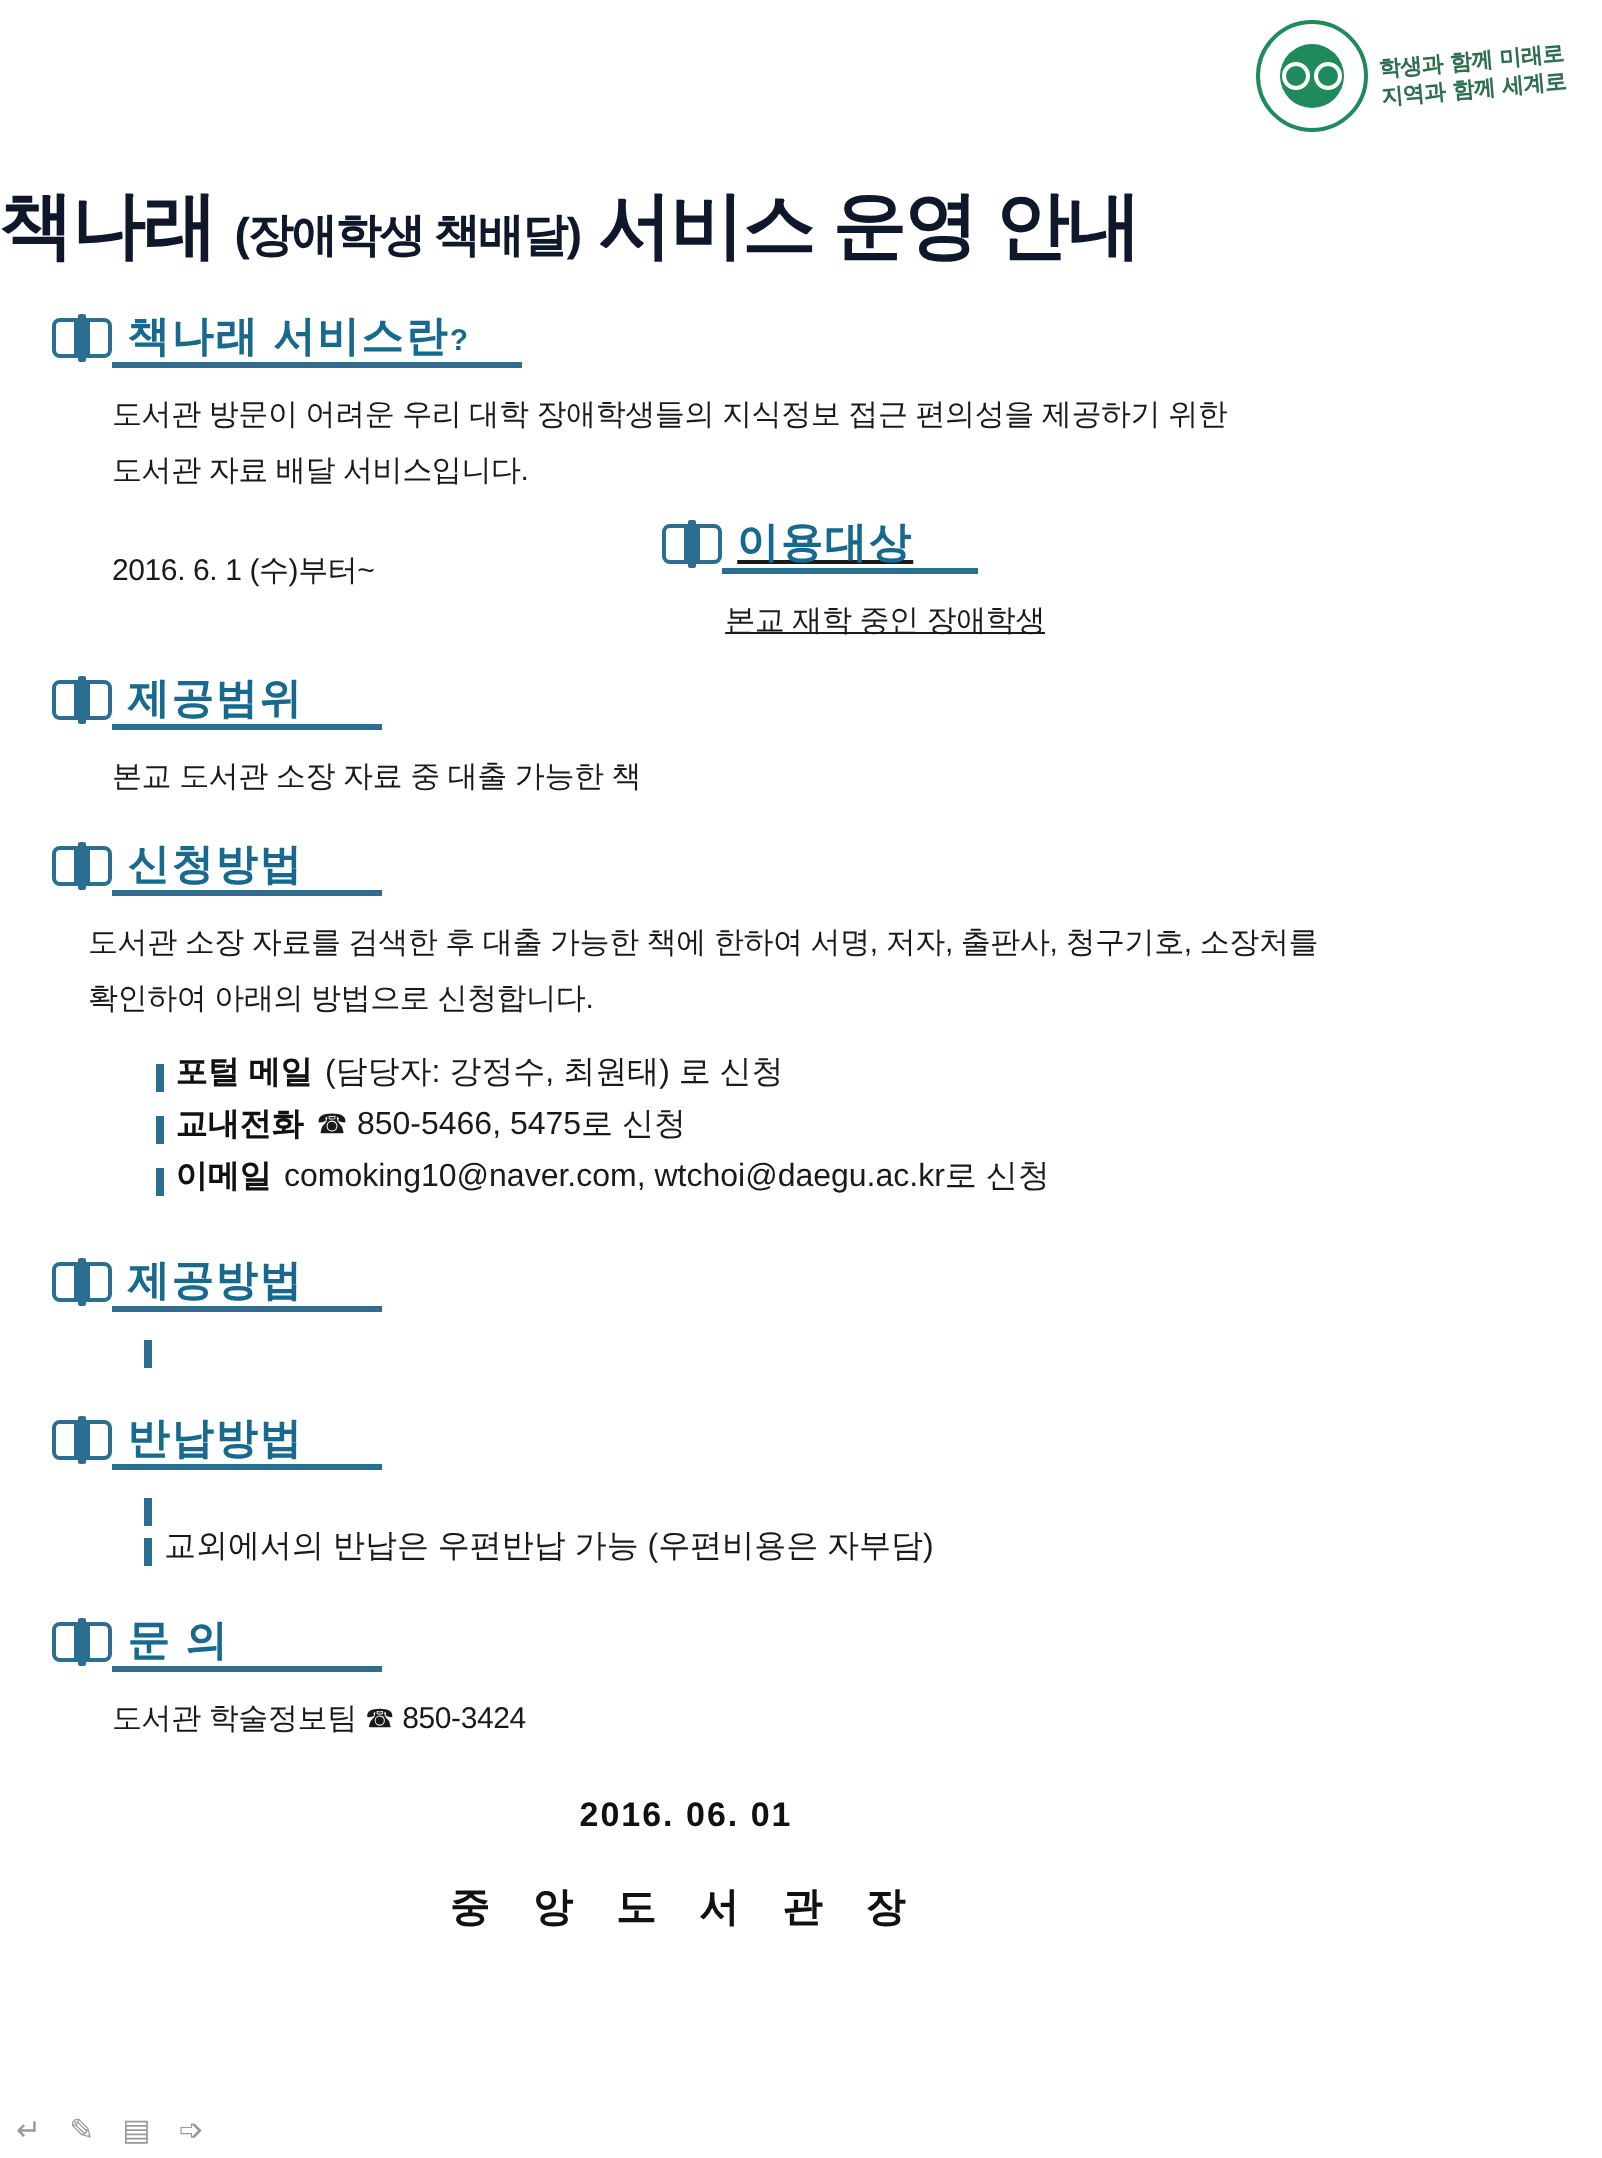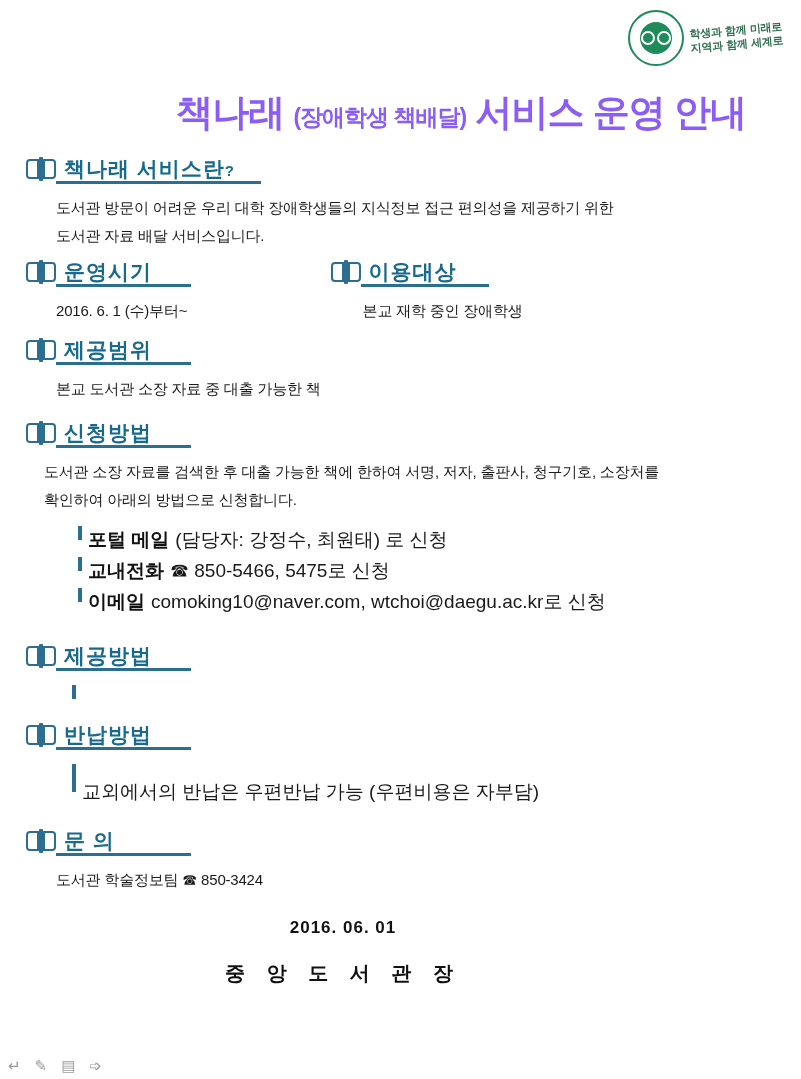--- a/index.html
+++ b/index.html
@@ -62,24 +62,24 @@
     font-weight: bold;
     letter-spacing: -0.3px;
   }
 
   
   .doc-title {
     position: absolute;
     top: 88px;
     left: 0;
     width: 746px;
-    text-align: right;
+    text-align: left;
     font-size: 37px;
     font-weight: bold;
-    color: #8b5cf6;
+    color: #0f172a;
     letter-spacing: -1px;
     white-space: nowrap;
   }
   .doc-title .sub {
     font-size: 23px;
     font-weight: bold;
   }
 
   
   .sheet {
@@ -151,44 +151,44 @@
     font-size: 15px;
     color: #1a1a1a;
     line-height: 1.85;
     letter-spacing: -0.2px;
   }
 
   .indent-1 { padding-left: 30px; }
 
   .bullet-line {
     display: flex;
-    align-items: flex-start;
+    align-items: center;
     gap: 6px;
-    font-size: 19px;
+    font-size: 16px;
     line-height: 1.65;
   }
   .bullet-bar {
     display: inline-block;
     width: 4px;
     height: 14px;
     background: #2b6e8f;
     flex: 0 0 auto;
     position: relative;
     top: 2px;
   }
   .b-label {
     font-weight: bold;
     color: #111;
   }
 
   .two-col {
     display: flex;
   }
   .col-left { width: 360px; }
-  .col-right { width: 420px; }
+  .col-right { width: 420px; text-decoration: underline; }
 
   .date-line {
     text-align: center;
     font-size: 17px;
     font-weight: bold;
     letter-spacing: 1px;
     color: #111;
   }
   .signature {
     text-align: center;
@@ -250,29 +250,20 @@
       <div class="rule" style="width:205px;"></div>
     </div>
     <div class="body-text indent-1" style="margin-top:12px;">
       <div>도서관 방문이 어려운 우리 대학 장애학생들의 지식정보 접근 편의성을 제공하기 위한</div>
       <div>도서관 자료 배달 서비스입니다.</div>
     </div>
   </div>
 
   <div class="two-col" style="margin-top:10px;">
     <div class="col-left section">
-      <div class="heading">
-        <div class="book-icon">
-          <div class="page-l"></div>
-            <div class="spine"></div>
-            <div class="page-r"></div>
-        </div>
-        <div class="heading-text">운영시기</div>
-        <div class="rule" style="width:135px;"></div>
-      </div>
       <div class="body-text indent-1" style="margin-top:12px;">2016. 6. 1 (수)부터~</div>
     </div>
     <div class="col-right section" style="padding-left:0;">
       <div class="heading">
         <div class="book-icon">
           <div class="page-l"></div>
             <div class="spine"></div>
             <div class="page-r"></div>
         </div>
         <div class="heading-text">이용대상</div>

